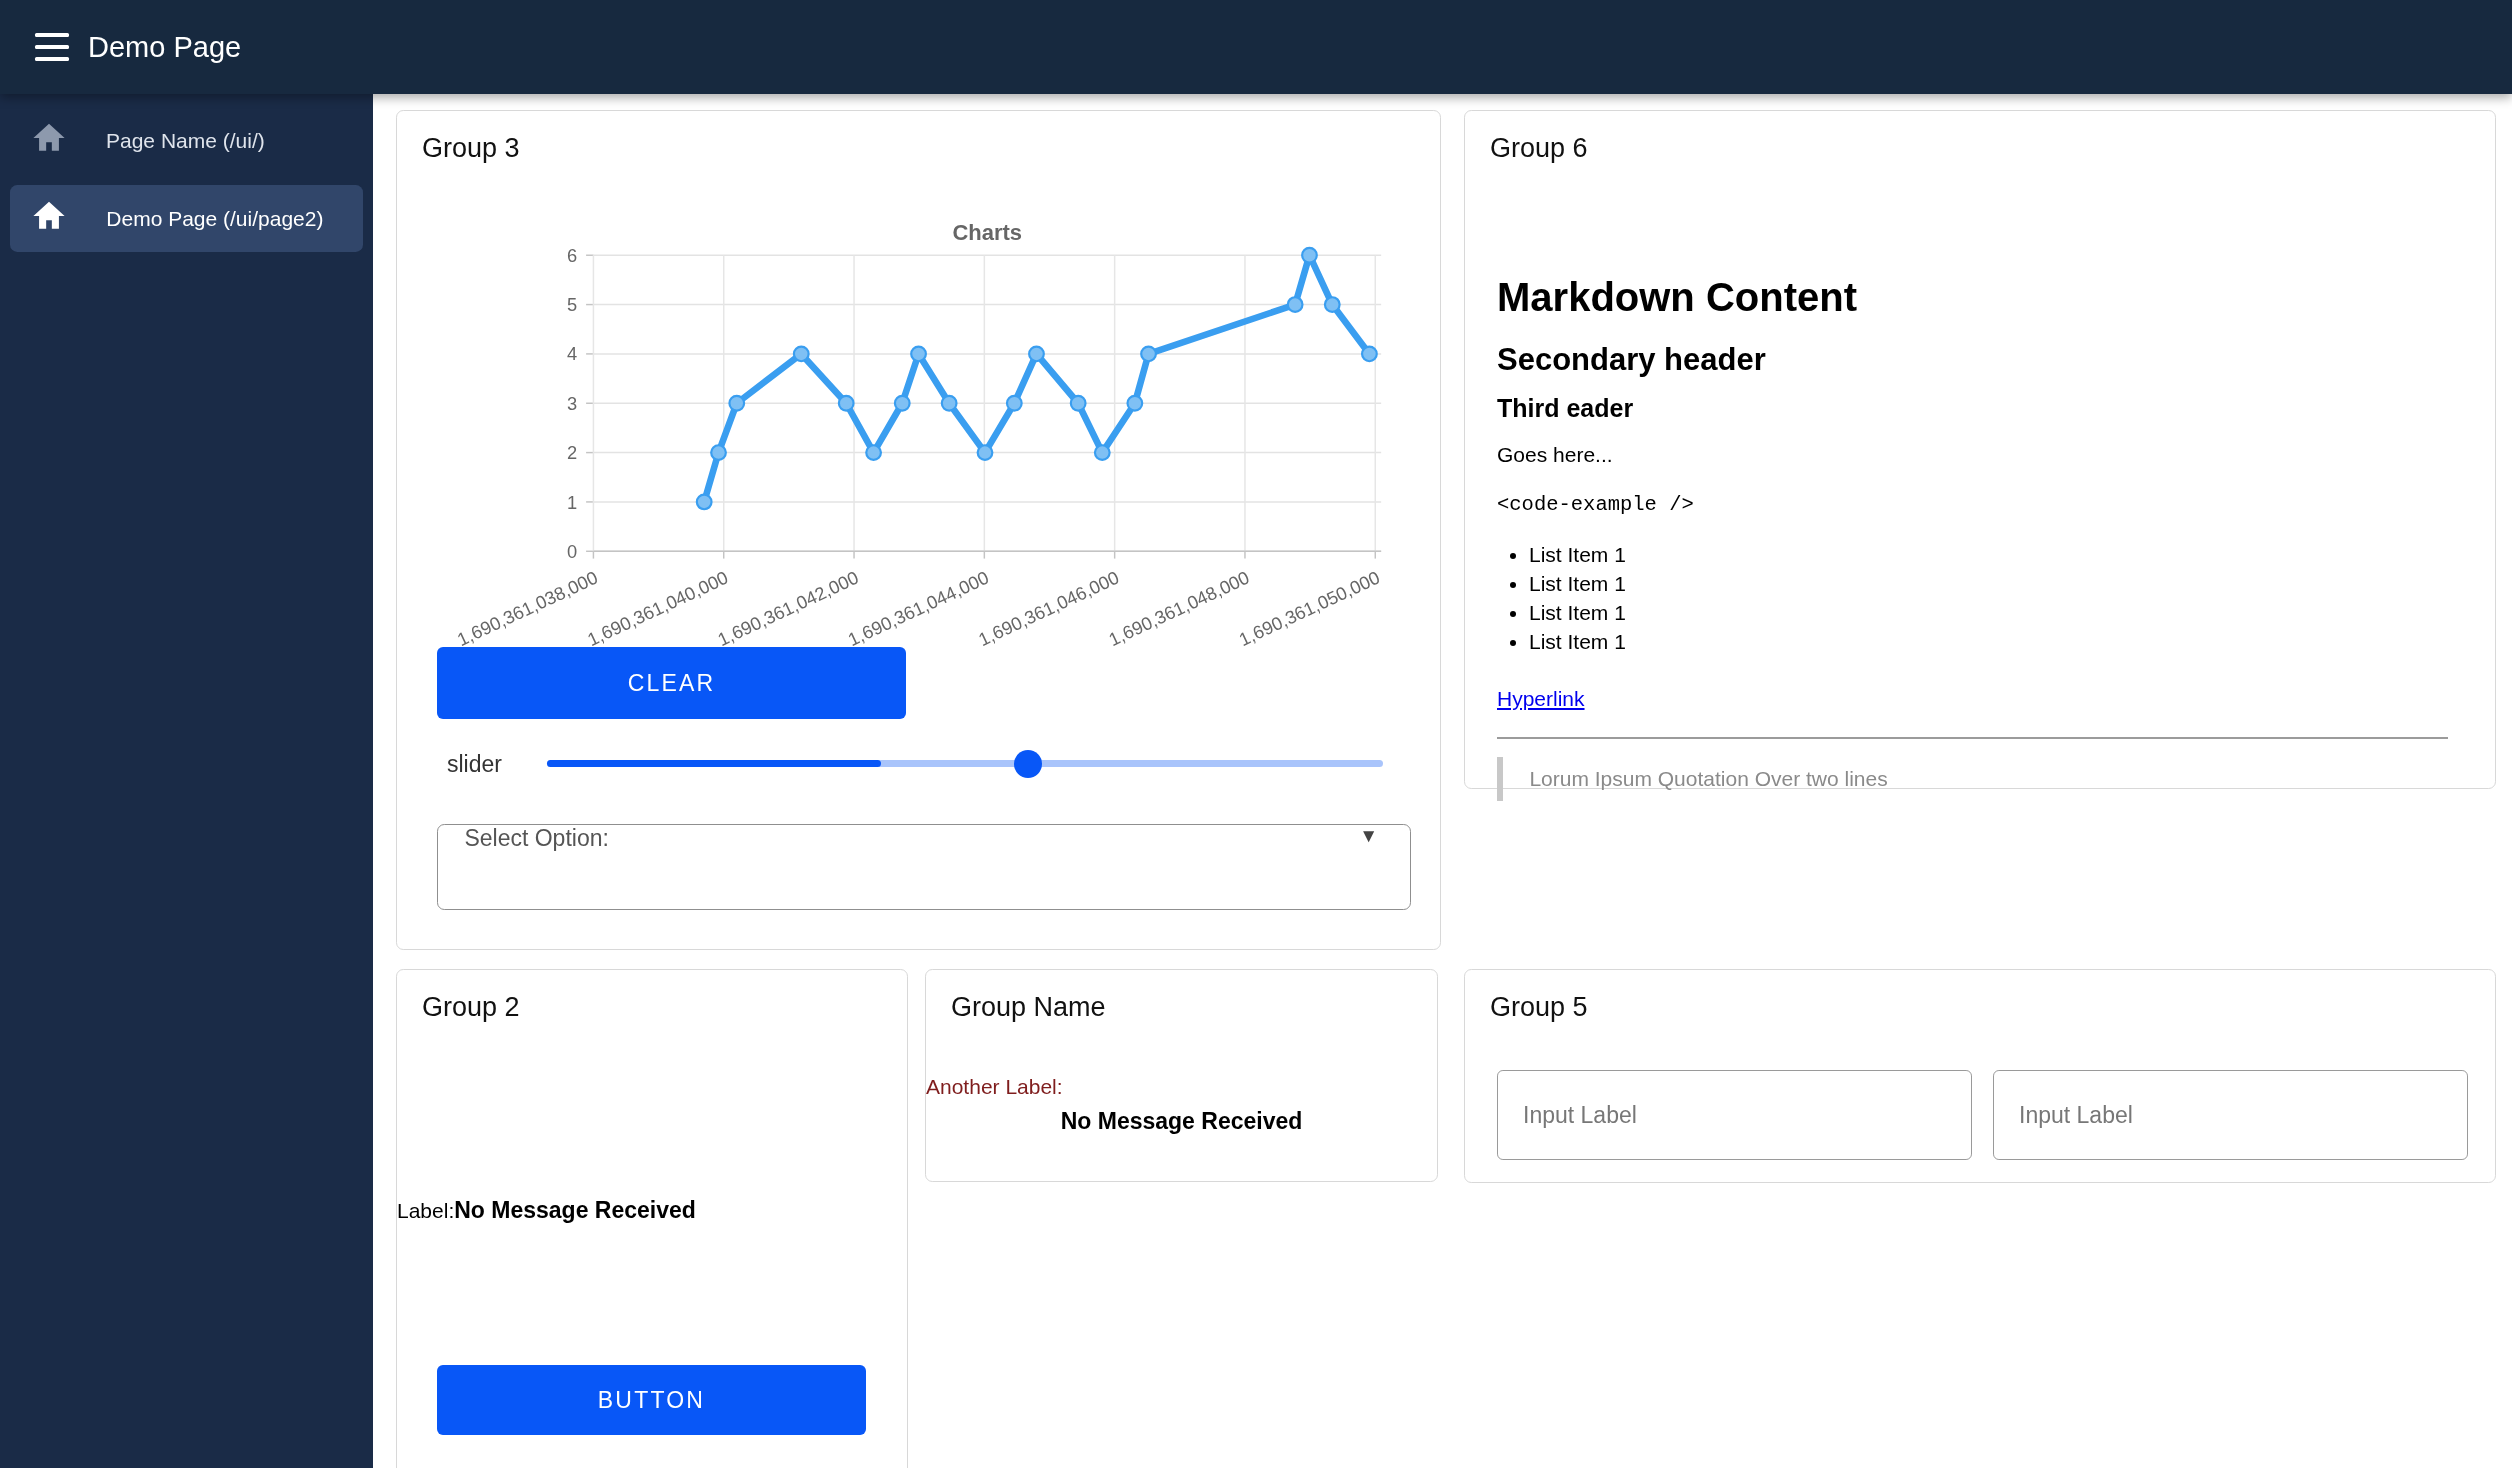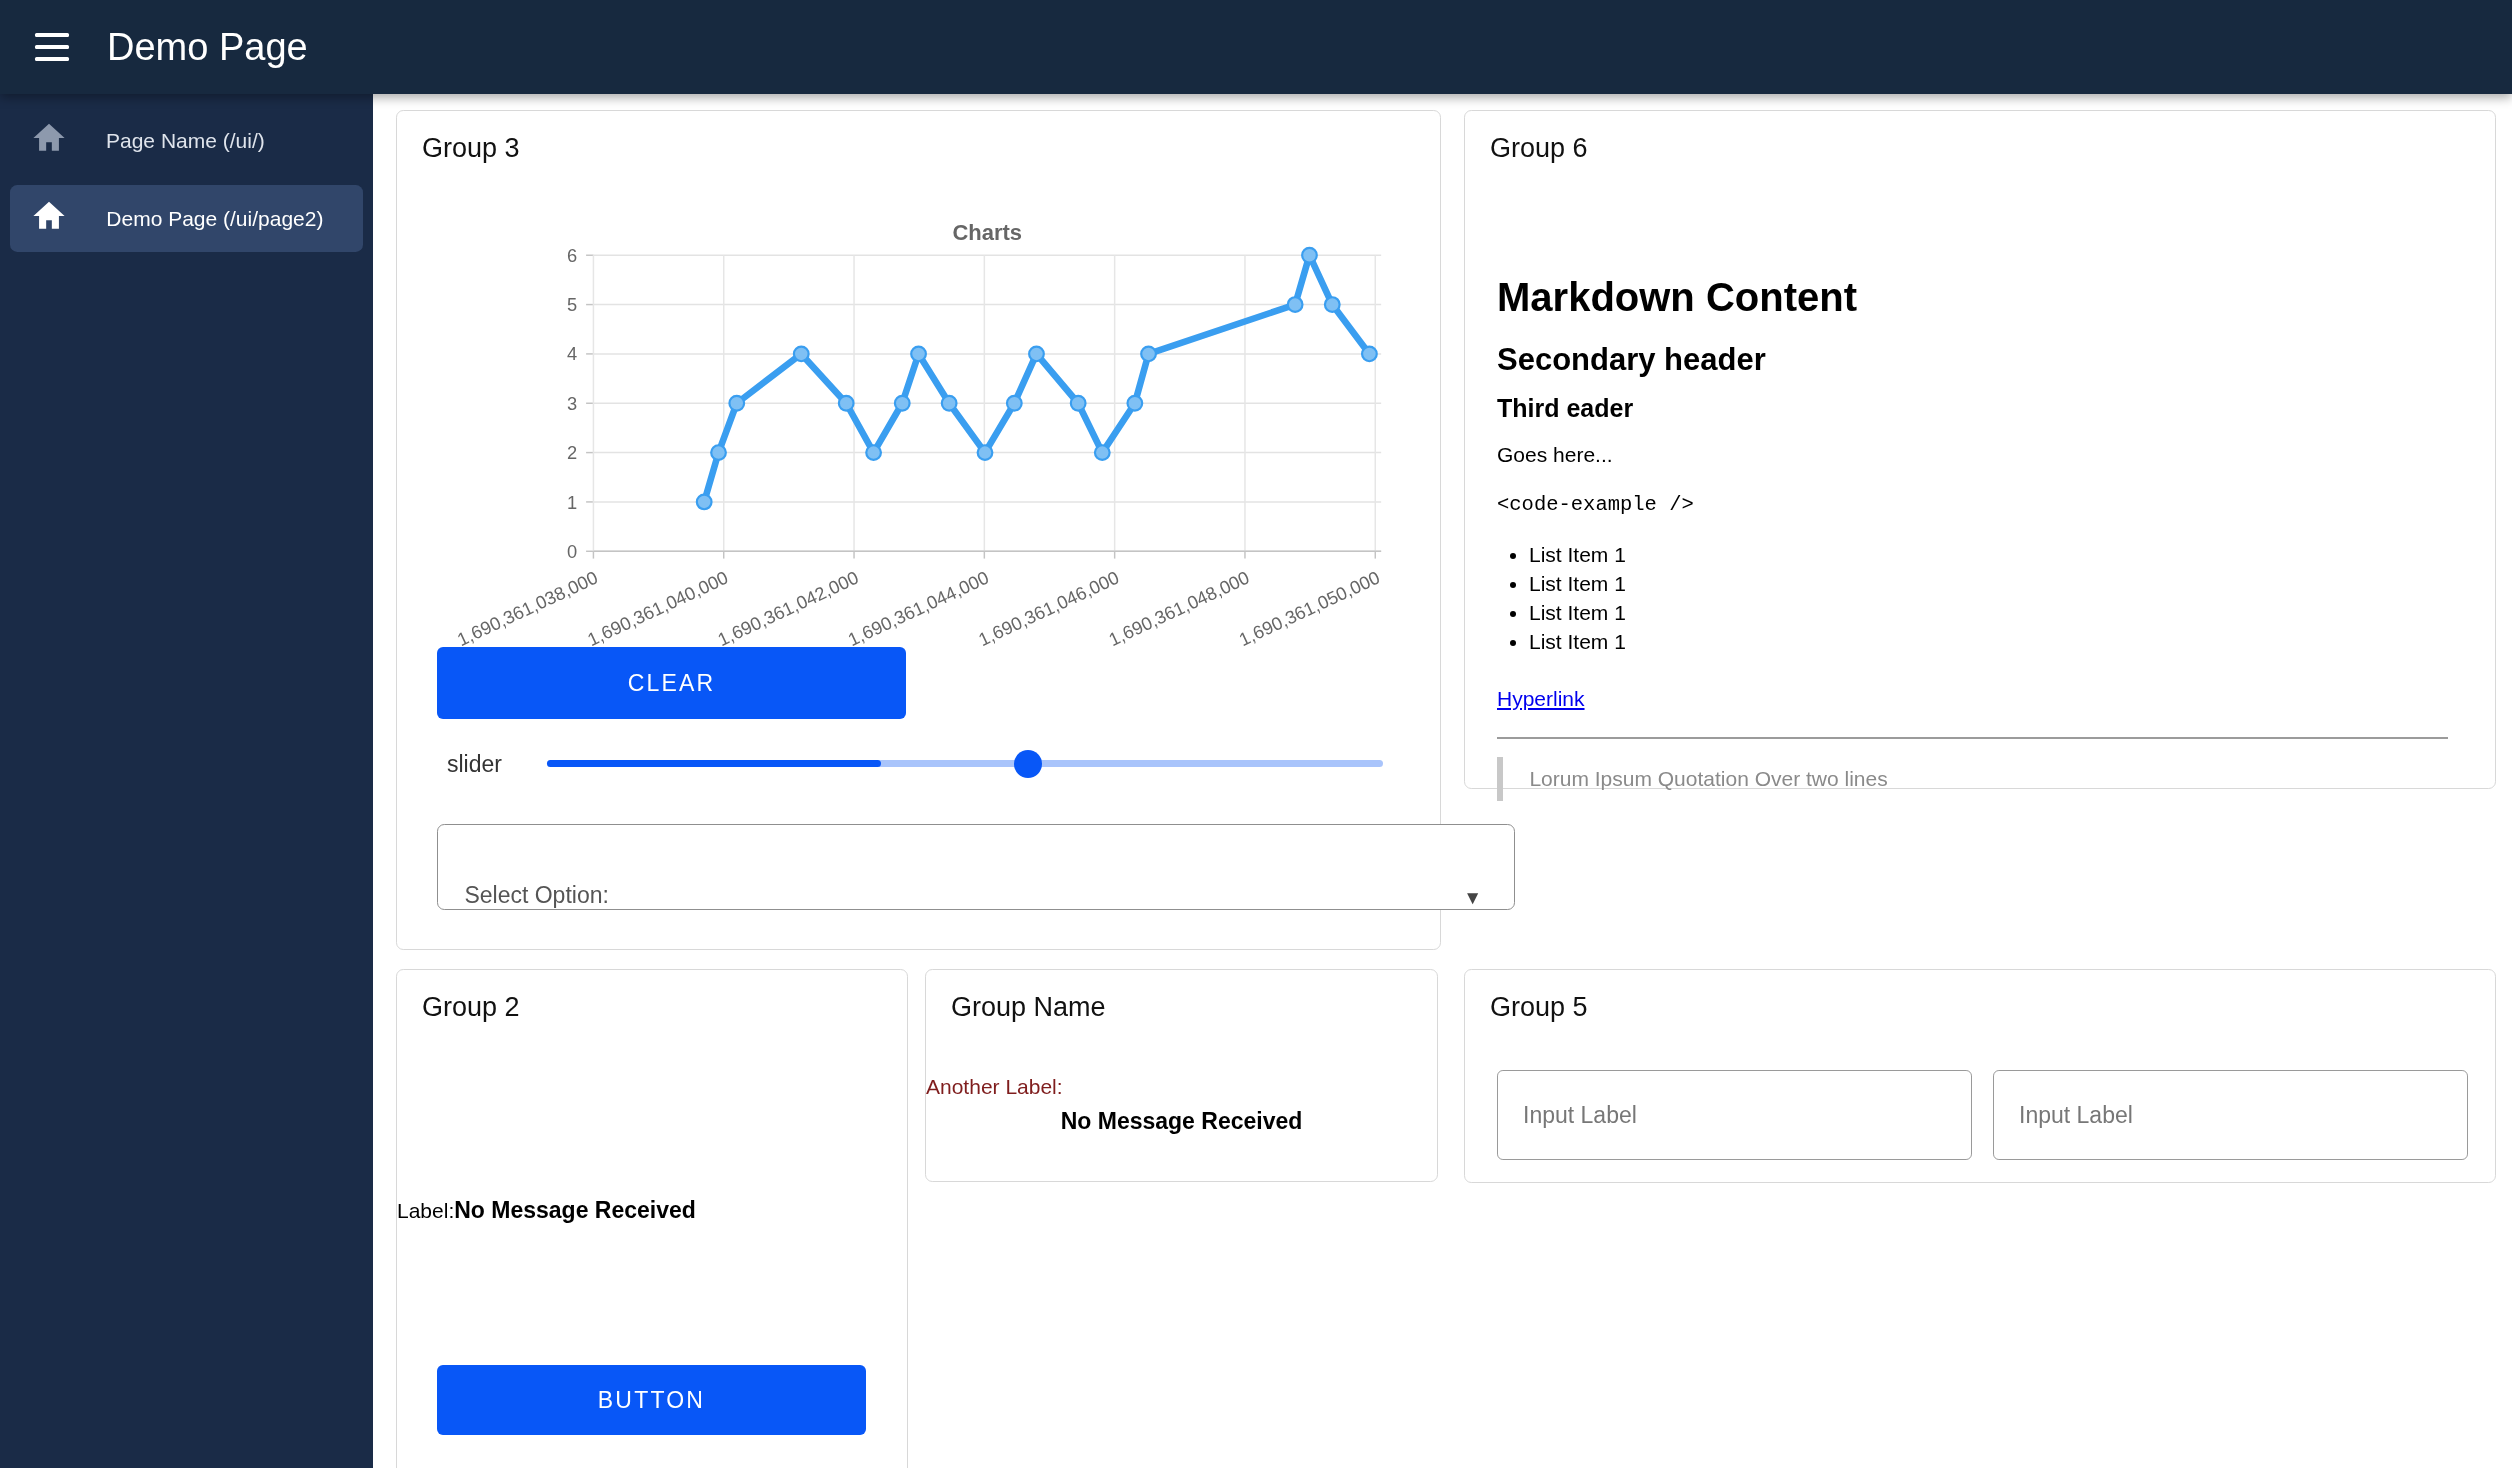--- a/index.html
+++ b/index.html
@@ -11,21 +11,21 @@
   html,body{margin:0;padding:0}
   body{width:2512px;height:1468px;overflow:hidden;position:relative;
        background:#fff;font-family:"Liberation Sans",sans-serif;}
 
   
   .header{position:absolute;left:0;top:0;width:2512px;height:94px;background:var(--navy);
           z-index:6;display:flex;align-items:center;box-shadow:0 4.4px 10.3px rgba(0,0,0,.35)}
   .hamburger{margin-left:35px;width:37px;height:29px;display:flex;flex-direction:column;
              justify-content:space-between;cursor:pointer;background:none;border:none;padding:0}
   .hamburger span{display:block;width:34px;height:4.4px;background:#fff;border-radius:1.5px}
-  .app-title{color:#fff;font-size:38px;font-weight:400;margin-left:35px}
+  .app-title{color:#fff;font-size:29px;font-weight:400;margin-left:16px}
 
   
   .sidebar{position:absolute;left:0;top:94px;width:373px;height:1374px;background:var(--sidebar);z-index:5}
   .nav-item{position:absolute;display:flex;align-items:center;color:#dfe4ec;font-size:21px;cursor:pointer}
   .nav-item .home-icon{flex:0 0 auto;margin-right:40px}
   .nav-item-1{left:0;top:13.2px;width:406px;height:67px;padding-left:32px;color:#dfe4ec}
   .nav-item-1 .home-icon{color:#8d99ad}
   .nav-item-2{left:10.3px;top:91px;width:353px;height:67px;padding-left:22px;background:var(--selected);
               border-radius:7.3px;color:#fff}
   .nav-item-2 .home-icon{color:#fff}
@@ -44,22 +44,22 @@
   .chart-wrap svg{overflow:visible;font-family:"Liberation Sans",sans-serif}
   .clear-btn{position:absolute;left:40px;top:536px;width:469px;height:72px;background:var(--blue);
              color:#fff;border:none;border-radius:6px;font-size:23px;letter-spacing:2.2px;cursor:pointer;
              font-family:Liberation Sans, sans-serif}
   .slider-label{position:absolute;left:50px;top:640px;font-size:23px;color:#333}
   .slider-track{position:absolute;left:150px;top:649px;width:836px;height:7.3px;background:var(--track);
                 border-radius:3.7px;cursor:pointer}
   .slider-fill{position:absolute;left:0;top:0;width:334px;height:7.3px;background:var(--blue);border-radius:3.7px}
   .slider-thumb{position:absolute;left:467px;top:-10.3px;width:28px;height:28px;border-radius:50%;
                 background:var(--blue);cursor:grab}
-  .select-box{position:absolute;left:40px;top:713px;width:1078px;height:86px;border:1.5px solid #8f8f8f;
-              border-radius:7.3px;display:flex;align-items:flex-end;justify-content:space-between;
+  .select-box{position:absolute;left:40px;top:713px;width:974px;height:86px;border:1.5px solid #8f8f8f;
+              border-radius:7.3px;display:flex;align-items:flex-start;justify-content:space-between;
               padding:0 32px 0 26.4px;color:#555;font-size:23px;cursor:pointer;background:#fff}
   .select-caret{font-size:19px;color:#444}
 
   
   .md{margin:110px 47px 0 32px;color:#000}
   .md h1{font-size:40px;margin:0;line-height:1.15}
   .md h2{font-size:31px;margin:22px 0 15px;line-height:1.15}
   .md h3{font-size:25px;margin:16px 0 0;line-height:1.15}
   .md p.body-text{font-size:21px;margin:20.5px 0 0}
   .md .code{font-family:"Liberation Mono",monospace;font-size:20.5px;margin:26.4px 0 0}

